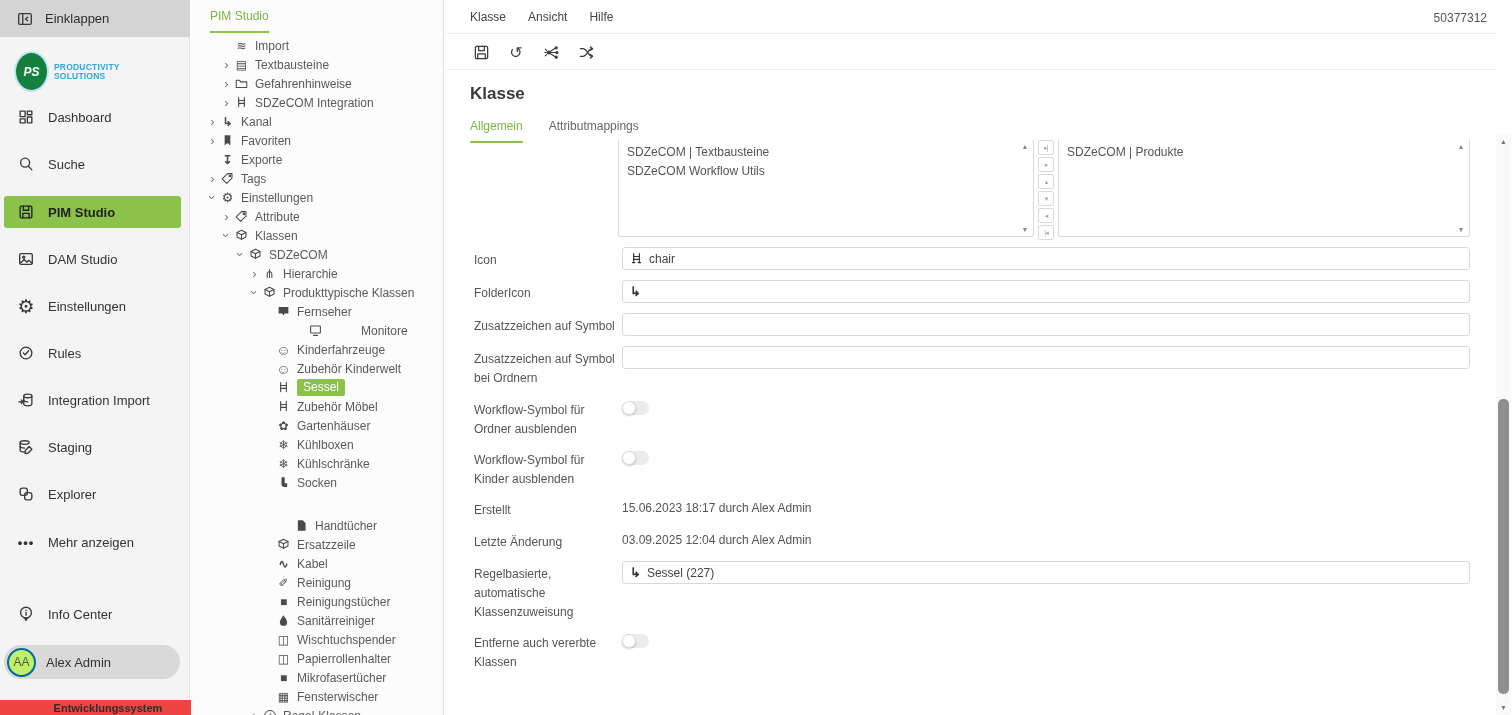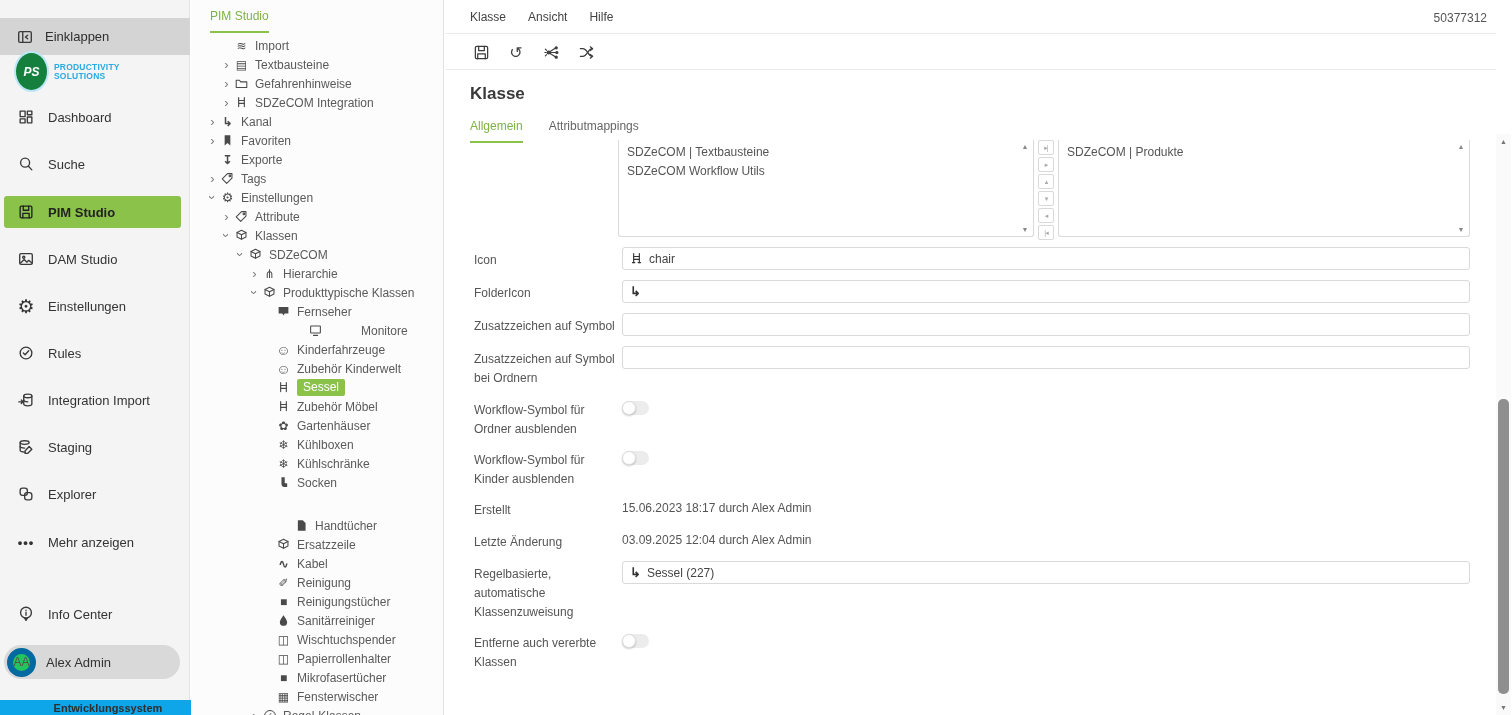--- a/index.html
+++ b/index.html
@@ -3,33 +3,33 @@
 <meta charset="utf-8">
 <style>
   * { margin:0; padding:0; box-sizing:border-box; }
   html,body { width:1512px; height:715px; overflow:hidden; background:#fff;
     font-family:"Liberation Sans", sans-serif; color:#444; }
   svg { display:block; }
   .stk { stroke:#3a3a3a; fill:none; stroke-width:1.5; stroke-linecap:round; stroke-linejoin:round; }
 
   
   #sidebar { position:absolute; left:0; top:0; width:190px; height:715px; background:#f4f4f4; border-right:1px solid #e2e2e2; }
-  #collapse-bar { position:absolute; left:0; top:0; width:190px; height:37px; background:#d4d4d4; display:flex; align-items:center; padding-left:16px; gap:11px; cursor:pointer;margin-top:18px; }
+  #collapse-bar { position:absolute; left:0; top:0; width:190px; height:37px; background:#d4d4d4; display:flex; align-items:center; padding-left:16px; gap:11px; cursor:pointer; }
   #collapse-bar span.lbl { font-size:13px; color:#2e2e2e; }
   #logo-row { position:absolute; left:16px; top:53px; display:flex; align-items:center; gap:7px; }
   #logo-circle { width:31px; height:37px; border-radius:50%; background:#15803d; box-shadow:0 0 0 2px #bde6f7; color:#fff; font-weight:bold; font-style:italic; font-size:12px; display:flex; align-items:center; justify-content:center; }
   #logo-text { color:#29abe2; font-weight:bold; font-size:8.5px; line-height:9px; letter-spacing:.2px; }
   .nav-item { position:absolute; left:4px; width:177px; height:32px; display:flex; align-items:center; gap:12px; padding-left:12px; font-size:13px; color:#333; border-radius:3px; cursor:pointer; }
   .nav-item .nico { width:20px; display:flex; justify-content:center; }
   .nav-item.active { background:#8bc34a; color:#222; font-weight:bold; }
   .glyph { font-size:17px; color:#333; line-height:1; }
   #user-pill { position:absolute; left:4px; top:645px; width:176px; height:34px; background:#d9d9d9; border-radius:17px; display:flex; align-items:center; gap:10px; padding-left:3px; cursor:pointer; }
-  #avatar { width:29px; height:29px; border-radius:50%; border:6px solid #0369a1; background:#22c55e; display:flex; align-items:center; justify-content:center; font-size:12px; color:#555; }
+  #avatar { width:29px; height:29px; border-radius:50%; border:2px solid #0369a1; background:#bef264; display:flex; align-items:center; justify-content:center; font-size:12px; color:#555; }
   #user-pill .uname { font-size:13px; color:#333; }
-  #env-bar { position:absolute; left:0; top:700px; width:216px; height:15px; background:#0ea5e9; display:flex; align-items:center; justify-content:center; font-size:11px; font-weight:bold; color:#2e2e2e; }
+  #env-bar { position:absolute; left:0; top:700px; width:216px; height:15px; background:#ef4444; display:flex; align-items:center; justify-content:center; font-size:11px; font-weight:bold; color:#2e2e2e; }
 
   
   #tree-panel { position:absolute; left:191px; top:0; width:253px; height:715px; background:#fcfcfc; border-right:1px solid #e2e2e2; }
   #tree-tab { position:absolute; left:19px; top:9px; font-size:12px; color:#7cb342; padding-bottom:8px; border-bottom:2px solid #8bc34a; cursor:pointer; }
   #tree-list { position:absolute; left:0; top:36px; width:238px; height:679px; overflow:hidden; }
   .tree-row { height:19px; display:flex; align-items:center; font-size:12px; color:#5a5a5a; white-space:nowrap; cursor:pointer; }
   .tree-row .exp { width:15px; flex:0 0 15px; color:#777; font-size:13px; text-align:center; line-height:1; }
   .tree-row .exp.open { transform:rotate(90deg); }
   .tree-row .ti { width:15px; flex:0 0 15px; display:flex; justify-content:center; align-items:center; color:#4a4a4a; font-size:12px; margin-right:6px; }
   .tree-row .ti svg { width:13px; height:13px; }

